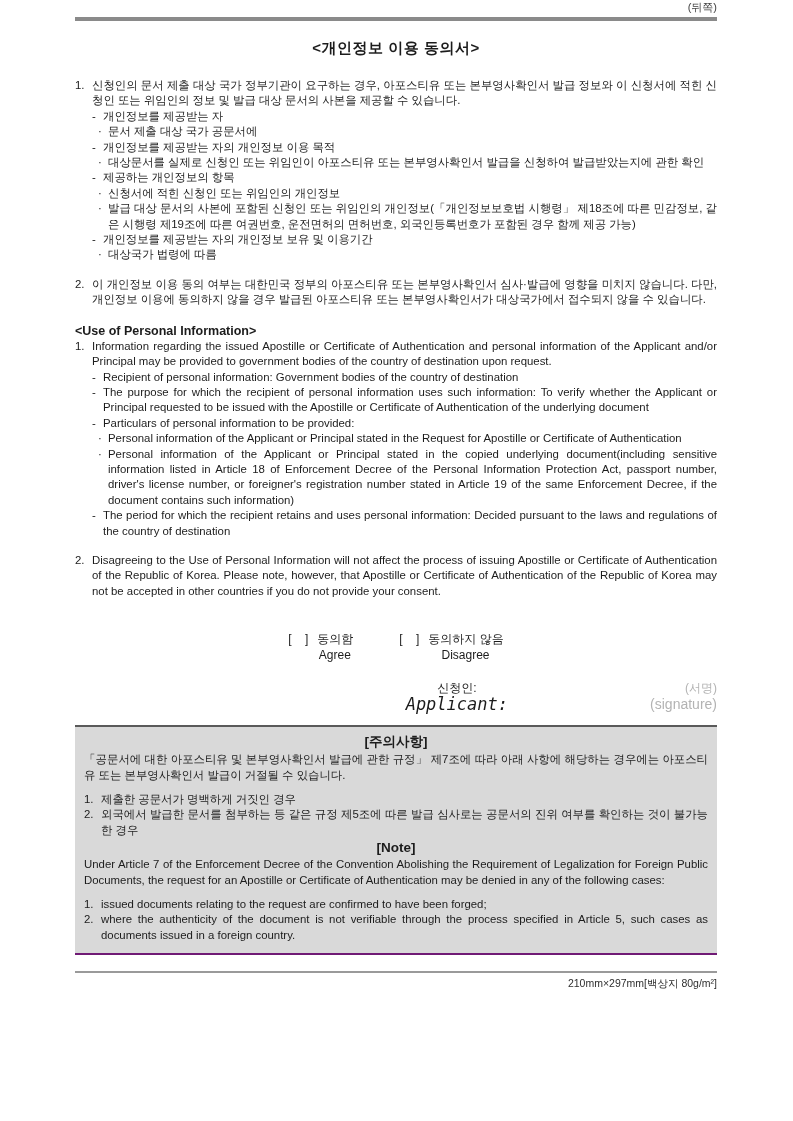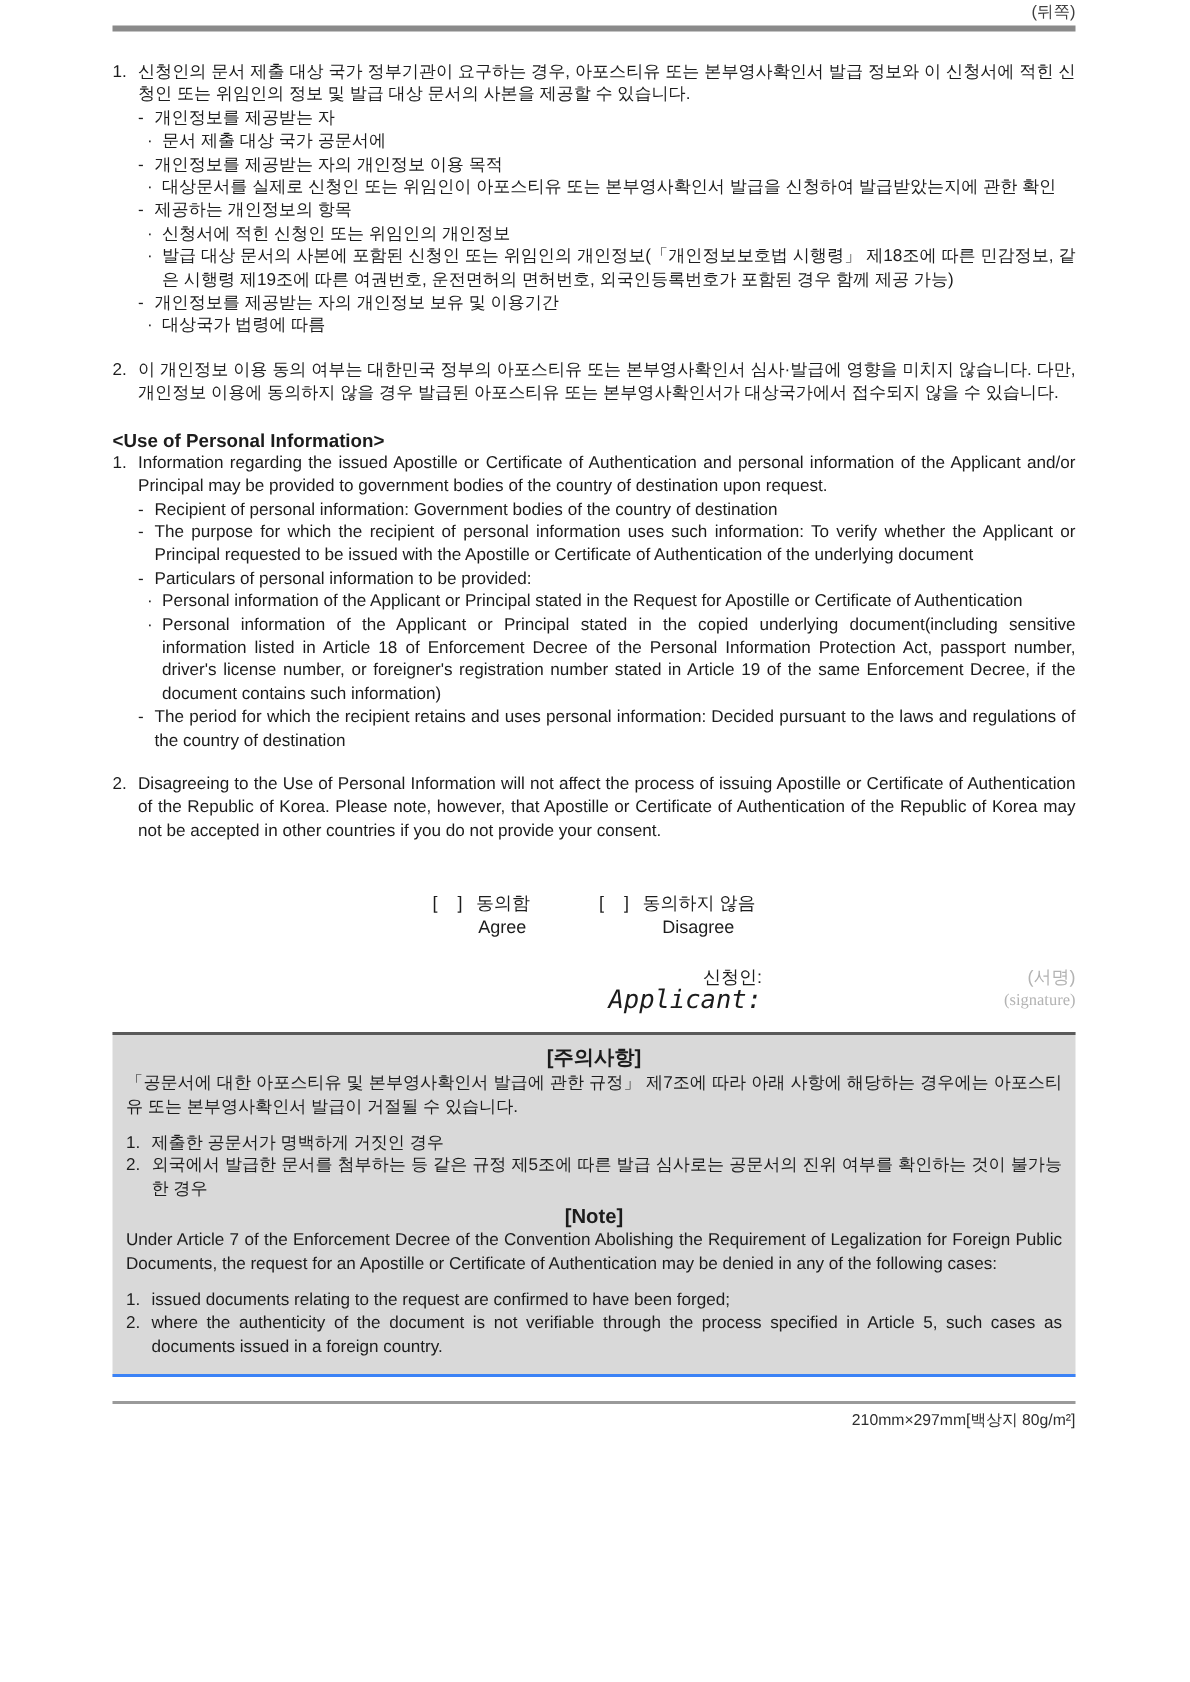--- a/index.html
+++ b/index.html
@@ -32,49 +32,50 @@
 
   .en-title { margin-top:16px; font-weight:bold; font-size:12.5px; }
   .sec-en { margin-top:1px; }
 
   .consent-row { margin-top:32px; display:flex; justify-content:center; gap:46px; font-size:12px; line-height:16px; }
   .consent-option .line1 { display:flex; gap:9px; }
   .bracket { white-space:pre; }
   .consent-en { padding-left:28px; text-align:center; }
 
   .sig-block { margin-top:17px; display:flex; justify-content:flex-end; font-size:12px; line-height:16px; }
-  .sig-labels { text-align:right;margin-left:12px; }
+  .sig-labels { text-align:center;margin-left:12px; }
   .sig-en { font-family:"DejaVu Sans Mono","Liberation Mono",monospace; font-size:17px;font-style:italic; }
   .sig-signs { width:209px; text-align:right; color:var(--muted,#b3b3b3); }
-  .sig-signs .sign-en { font-size:11px;font-family:Liberation Serif, serif; }
+  .sig-signs .sign-en { font-size:14px; }
 
   .notice-box {
     margin-top:13px;
     background:var(--notice-bg,#d9d9d9);
-    border-top:2px solid #5a5a5a; border-bottom:2px solid #3b82f6;
+    border-top:2px solid #5a5a5a; border-bottom:2px solid #701a75;
     padding:6px 9px 10px 9px;
     font-size:11.4px; line-height:15.4px;
   }
   .notice-title { text-align:center; font-weight:bold; font-size:13.5px; line-height:18px; }
   .notice-intro { text-align:justify; margin-top:1px; }
   .notice-items { margin-top:9px; }
   .notice-items .item { margin-top:0; }
   .notice-en-title { text-align:center; font-weight:bold; font-size:13.5px; line-height:17px; margin-top:1px; }
 
   .footer-rule { margin-top:16px; height:2px; background:#9a9a9a; }
   .footer-spec { margin-top:4px; text-align:right; font-size:10.5px; color:#2e2e2e; }
 </style>
 </head>
 <body>
 
 <div class="sheet">
 
   <div class="back-label">(뒤쪽)</div>
   <div class="top-rule"></div>
 
+  <div class="doc-title">&lt;개인정보 이용 동의서&gt;</div>
 
   <div class="sec body-text">
     <div class="item">
       <span class="num">1.</span>
       <div class="body">
         <div class="txt" style="text-align:justify;">신청인의 문서 제출 대상 국가 정부기관이 요구하는 경우, 아포스티유 또는 본부영사확인서 발급 정보와 이 신청서에 적힌 신청인 또는 위임인의 정보 및 발급 대상 문서의 사본을 제공할 수 있습니다.</div>
         <div class="sub l1">
             <span class="marker">-</span>
             <span class="txt">개인정보를 제공받는 자</span>
           </div>

